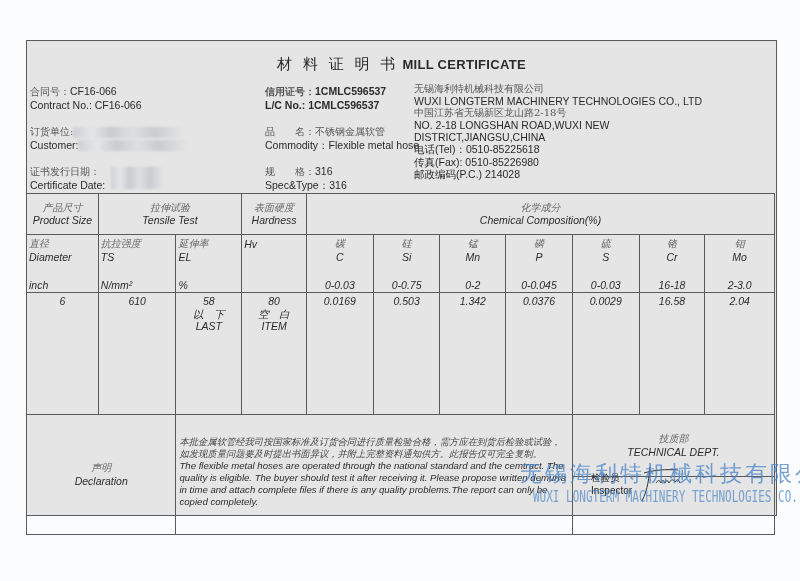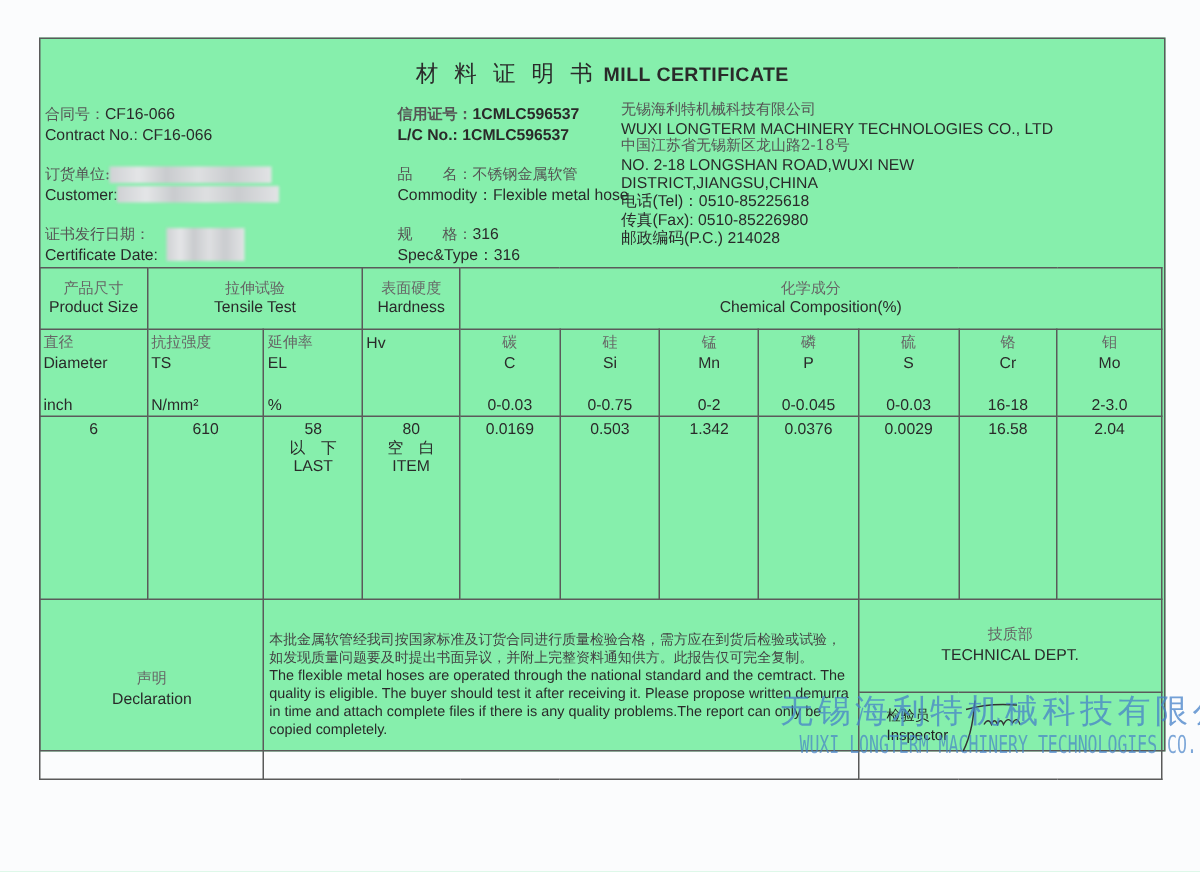--- a/index.html
+++ b/index.html
@@ -1,28 +1,28 @@
 <!DOCTYPE html>
 <html><head>
 <meta charset="utf-8">
 <style>
   * { box-sizing: border-box; margin: 0; padding: 0; }
   html, body { width: 800px; height: 581px; background: #fbfcfd; overflow: hidden; }
   body { position: relative; font-family: "Liberation Sans", "DejaVu Sans", sans-serif; color: #2a2a2a; }
-  .sheet { position: absolute; left: 26px; top: 25px; width: 751px; height: 476px; border: 1px solid #5a5a5a; background: #86efac; }
+  .sheet { position: absolute; left: 26px; top: 40px; width: 751px; height: 476px; border: 1px solid #5a5a5a; background: #e5e5e5; }
   .title { position: absolute; left: 0; top: 14px; width: 100%; text-align: center; font-size: 14px; letter-spacing: 0.3px; }
   .title .zh { font-family: "DejaVu Serif", serif; font-size: 15px; letter-spacing: 3px; }
   .title .en { font-weight: bold; font-size: 13px; }
   .info { position: absolute; font-size: 10.5px; line-height: 12.5px; white-space: nowrap; }
   .info .zh { font-family: "DejaVu Serif", serif; color: #555; font-size: 10px; margin-top: 40px; }
   .blur { display: inline-block; vertical-align: middle; background: linear-gradient(90deg,#cfd1d4 0%,#e4e5e7 18%,#c9cbce 35%,#dedfe1 55%,#cacccf 75%,#e2e3e5 100%); filter: blur(1.2px); }
   .company { position: absolute; left: 387px; top: 42px; font-size: 10.5px; line-height: 12.1px; }
   .company .zh { font-family: "DejaVu Serif", serif; color: #555; font-size: 10px; }
   table.grid { position: absolute; left: -1px; top: 152px; border-collapse: collapse; table-layout: fixed; }
-  table.grid td { border: 1px solid #5a5a5a; font-size: 10.5px; line-height: 12.5px; vertical-align: top; }
+  table.grid td { border: 1px solid #5a5a5a; font-size: 10.5px; line-height: 12.5px; vertical-align: top; font-style: italic; }
   .gh { height: 41px; text-align: center; vertical-align: middle !important; }
   .zhs { font-family: "DejaVu Serif", serif; color: #666; font-size: 10px; display: block; }
   .sh { height: 58px; padding: 3px 2px 0 2px; }
   .sh.c { text-align: center; }
   .sh .unit { display: block; margin-top: 16px; }
   .dr { height: 122px; text-align: center; padding-top: 2px; }
   .decl-label { height: 120px; text-align: center; vertical-align: middle !important; }
   .decl-text { padding: 21px 3px 0 3px; font-size: 9.6px !important; line-height: 12px !important; }
   .decl-text .zhline { font-family: "DejaVu Serif", serif; color: #444; font-size: 9.3px; display: block; }
   .tech { height: 62px; text-align: center; vertical-align: middle !important; }

